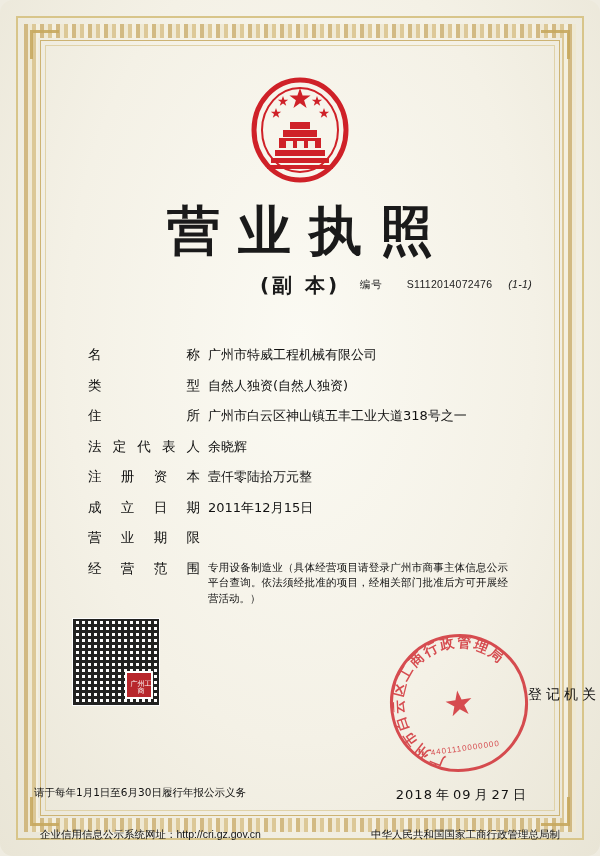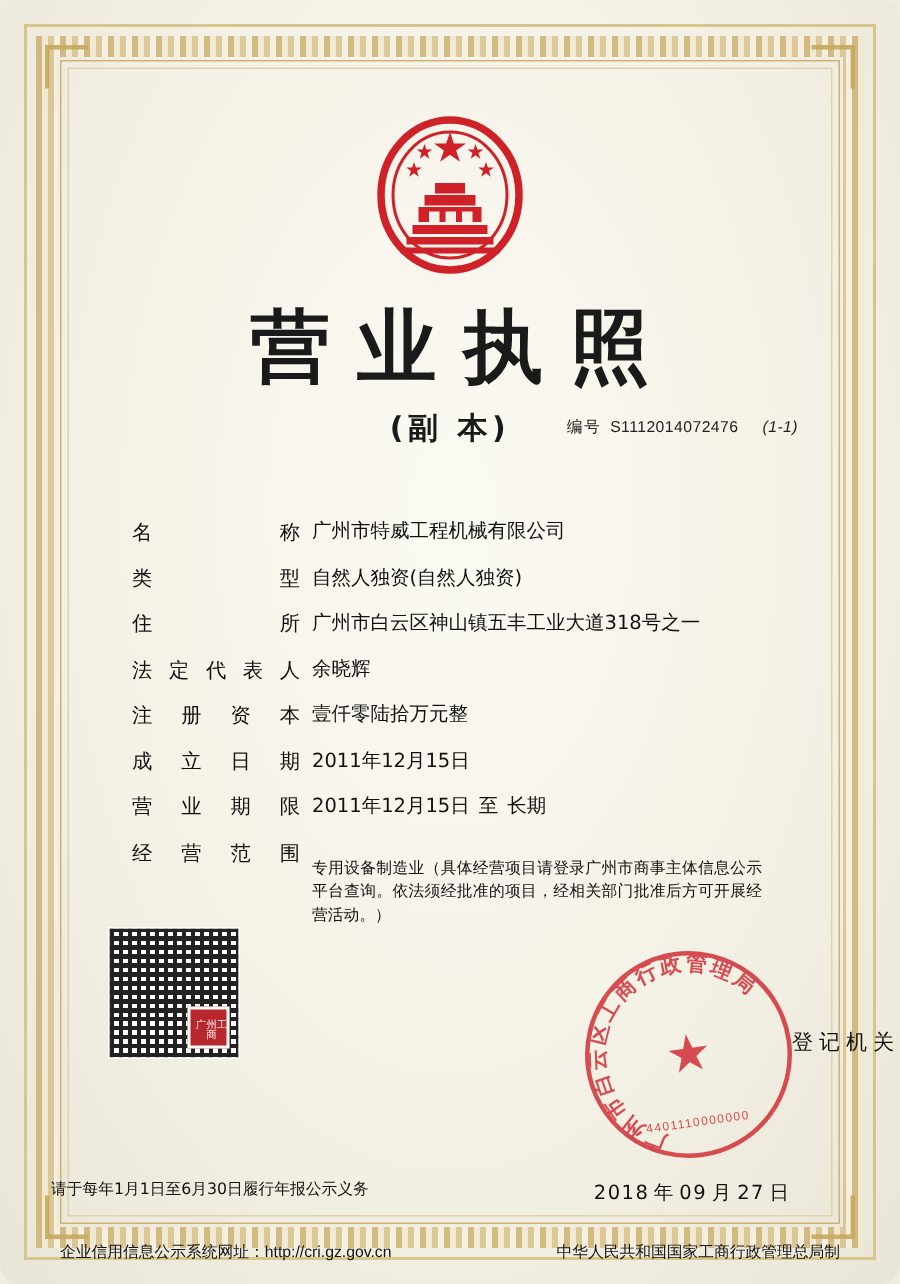--- a/index.html
+++ b/index.html
@@ -102,21 +102,21 @@
   .serial {
     position: absolute;
     top: 278px;
     right: 68px;
     font-size: 10.5px;
     color: #222;
     font-family: "Liberation Sans", sans-serif;
     letter-spacing: .3px;
   }
   .serial .lbl { letter-spacing: 1px; }
-  .serial .num { margin-left: 6px; }
+  .serial .num { margin-left: 24px; }
   .serial .pair { margin-left: 16px; font-style: italic; }
 
   .credit-code {
     position: absolute;
     top: 314px;
     left: 0; right: 0;
     text-align: center;
     font-size: 12.5px;
     color: #111;
     letter-spacing: .6px;
@@ -150,21 +150,20 @@
     color: #111;
     font-family: "DejaVu Sans", "Liberation Sans", sans-serif;
     line-height: 1.35;
     padding-left: 8px;
   }
   .row.scope .value {
     font-size: 10.5px;
     line-height: 1.5;
     max-width: 300px;
     text-align: justify;
-    margin-top: 12px;
   }
   .row.term .value .sep { margin: 0 6px; }
 
   
   .qr {
     position: absolute;
     left: 72px;
     top: 618px;
     width: 86px;
     height: 86px;
@@ -378,23 +377,20 @@
       <div class="value">2011年12月15日</div>
     </div>
 
     <div class="row term">
       <div class="label">
         <span>营</span>
         <span>业</span>
         <span>期</span>
         <span>限</span>
       </div>
-      <div class="value">
-        <span>2011年12月15日</span><span class="sep">至</span><span>长期</span>
-      </div>
     </div>
 
     <div class="row scope">
       <div class="label">
         <span>经</span>
         <span>营</span>
         <span>范</span>
         <span>围</span>
       </div>
       <div class="value">专用设备制造业（具体经营项目请登录广州市商事主体信息公示平台查询。依法须经批准的项目，经相关部门批准后方可开展经营活动。）</div>

